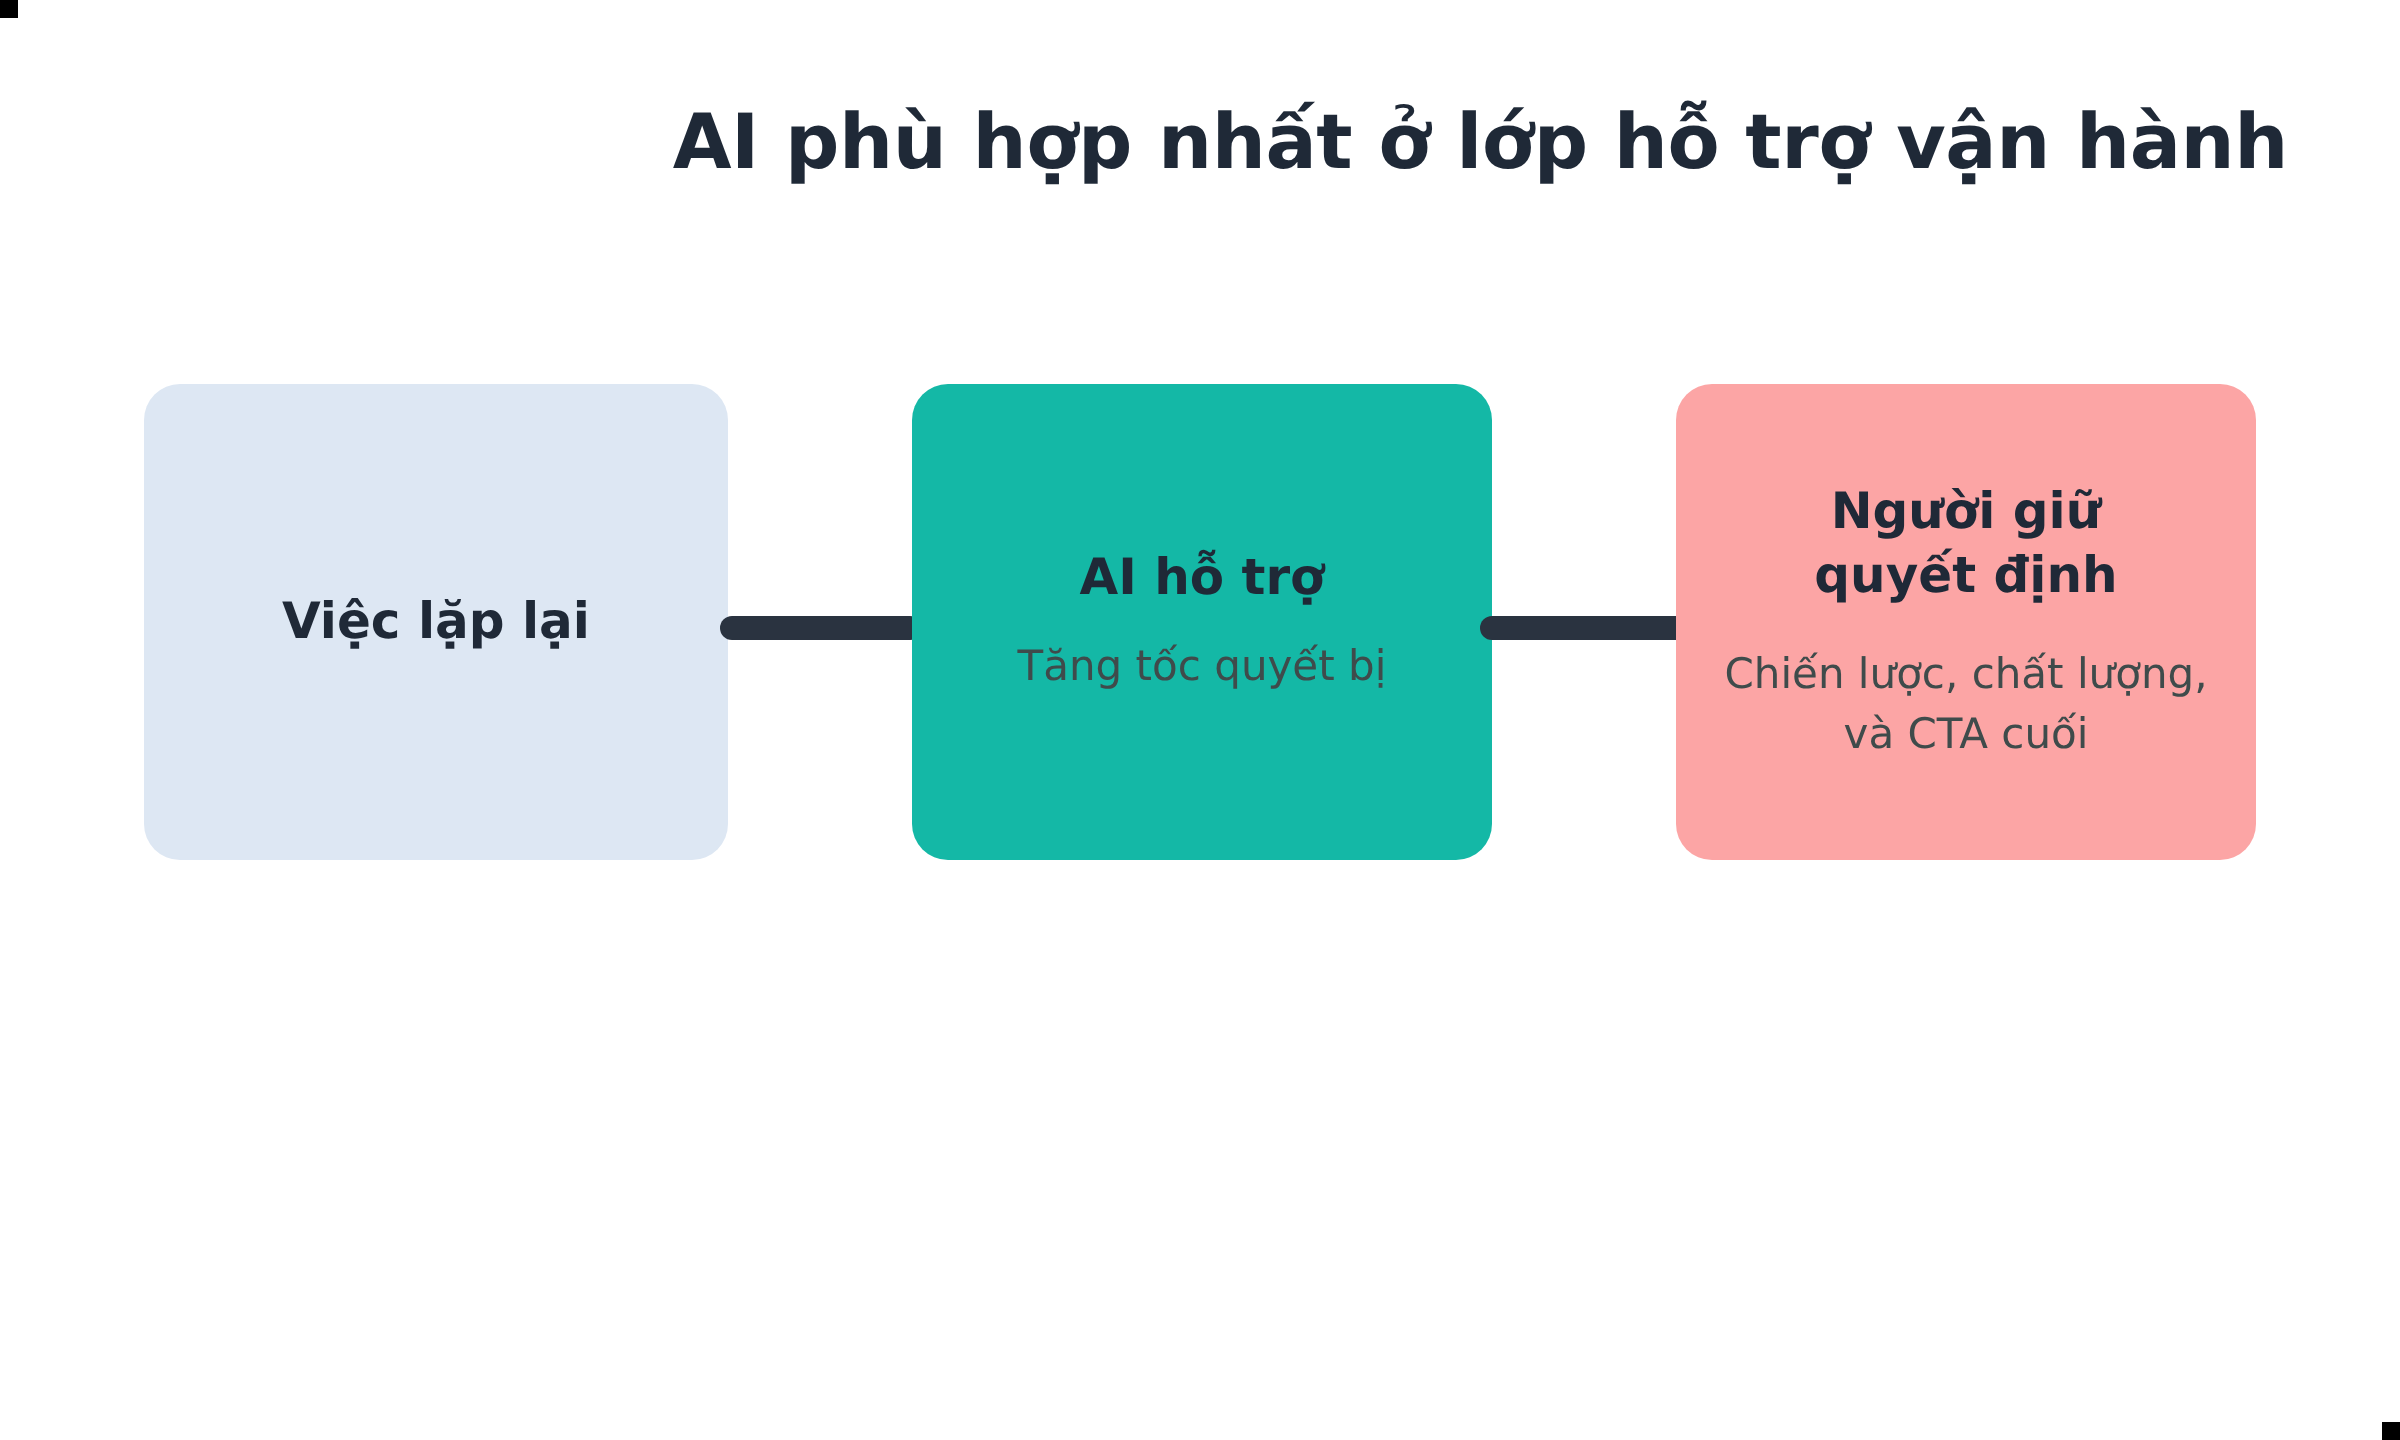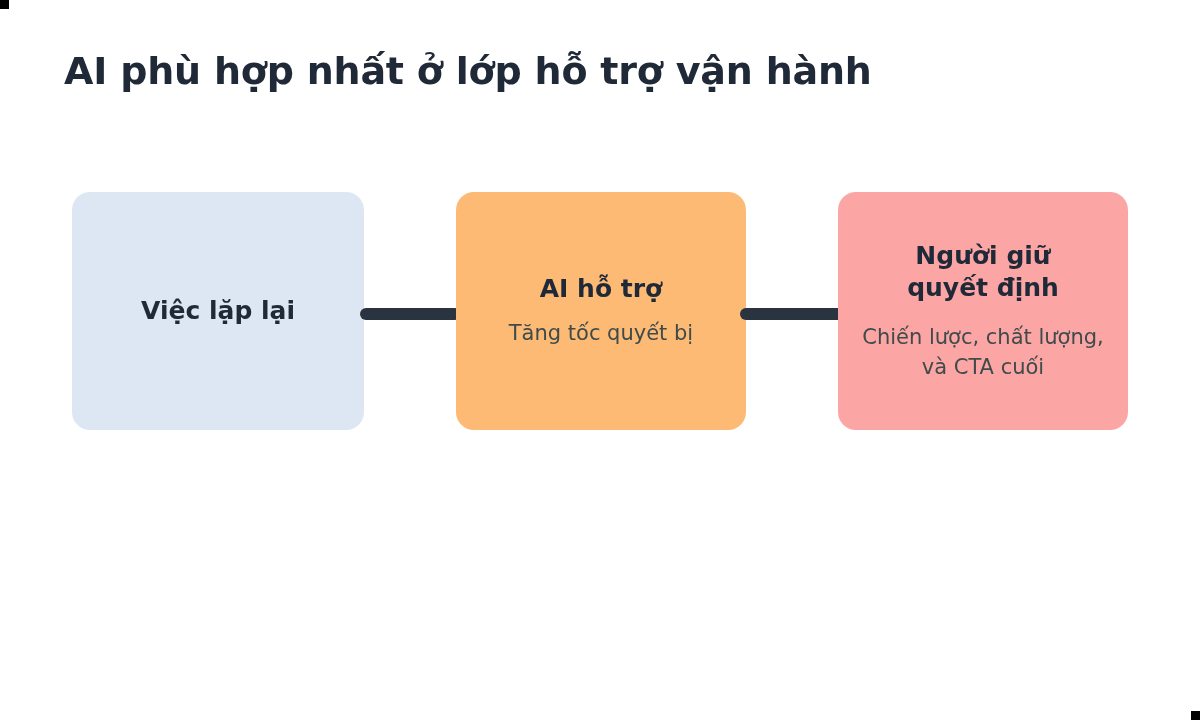--- a/index.html
+++ b/index.html
@@ -35,20 +35,21 @@
     left: 64px;
     top: 48px;
     width: 1080px;
     margin: 0;
     font-size: 38px;
     font-weight: 700;
     letter-spacing: -0.2px;
     line-height: 1.25;
     color: #1f2937;
     white-space: nowrap;
+    text-align: right;
   }
 
   
   .flow {
     position: absolute;
     left: 0;
     top: 192px;
     width: 1020px;
     height: 240px;
   }
@@ -113,21 +114,21 @@
   <h1 class="slide-title">AI phù hợp nhất ở lớp hỗ trợ vận hành</h1>
 
   <div class="flow">
 
     <div class="card card-1" style="background:#dde7f3">
       <p class="card-title">Việc lặp lại</p>
     </div>
 
     <div class="connector connector-1"></div>
 
-    <div class="card card-2" style="background:#fdba74">
+    <div class="card card-2" style="background:#14b8a6">
       <p class="card-title">AI hỗ trợ</p>
       <p class="card-body">
         <span>Tăng tốc quyết bị</span><br>
       </p>
     </div>
 
     <div class="connector connector-2"></div>
 
     <div class="card card-3" style="background:#fca5a5">
       <p class="card-title">

